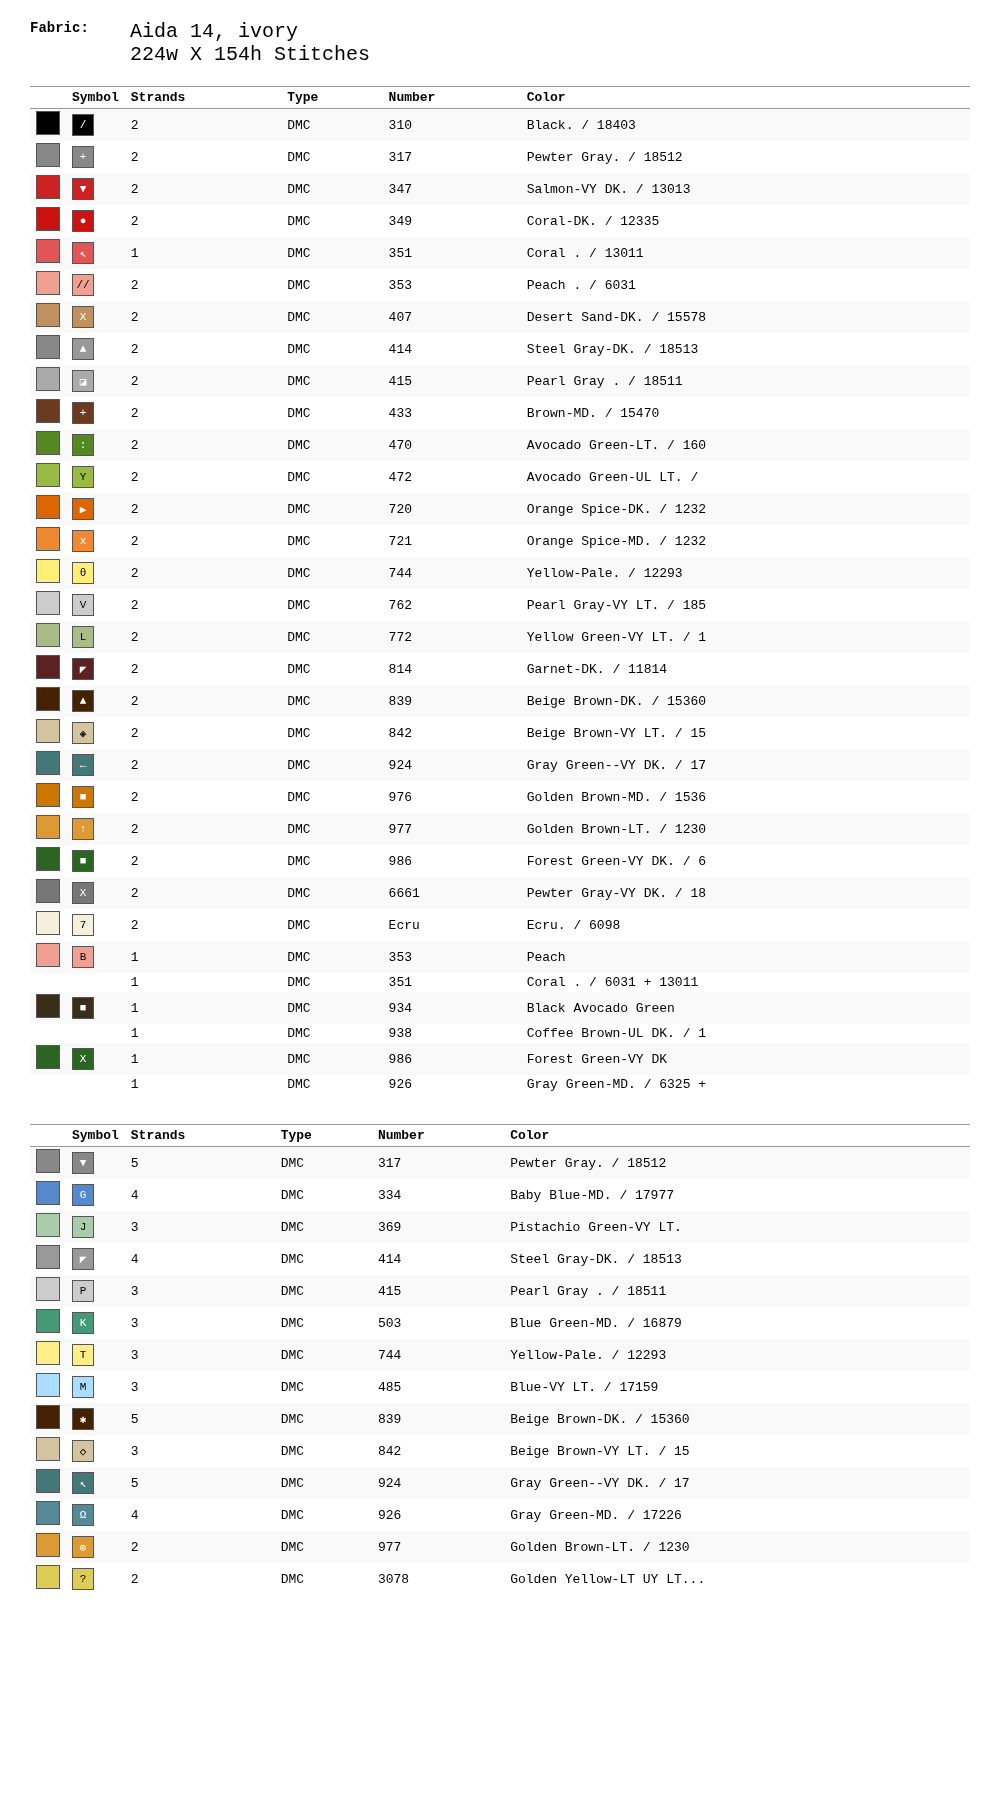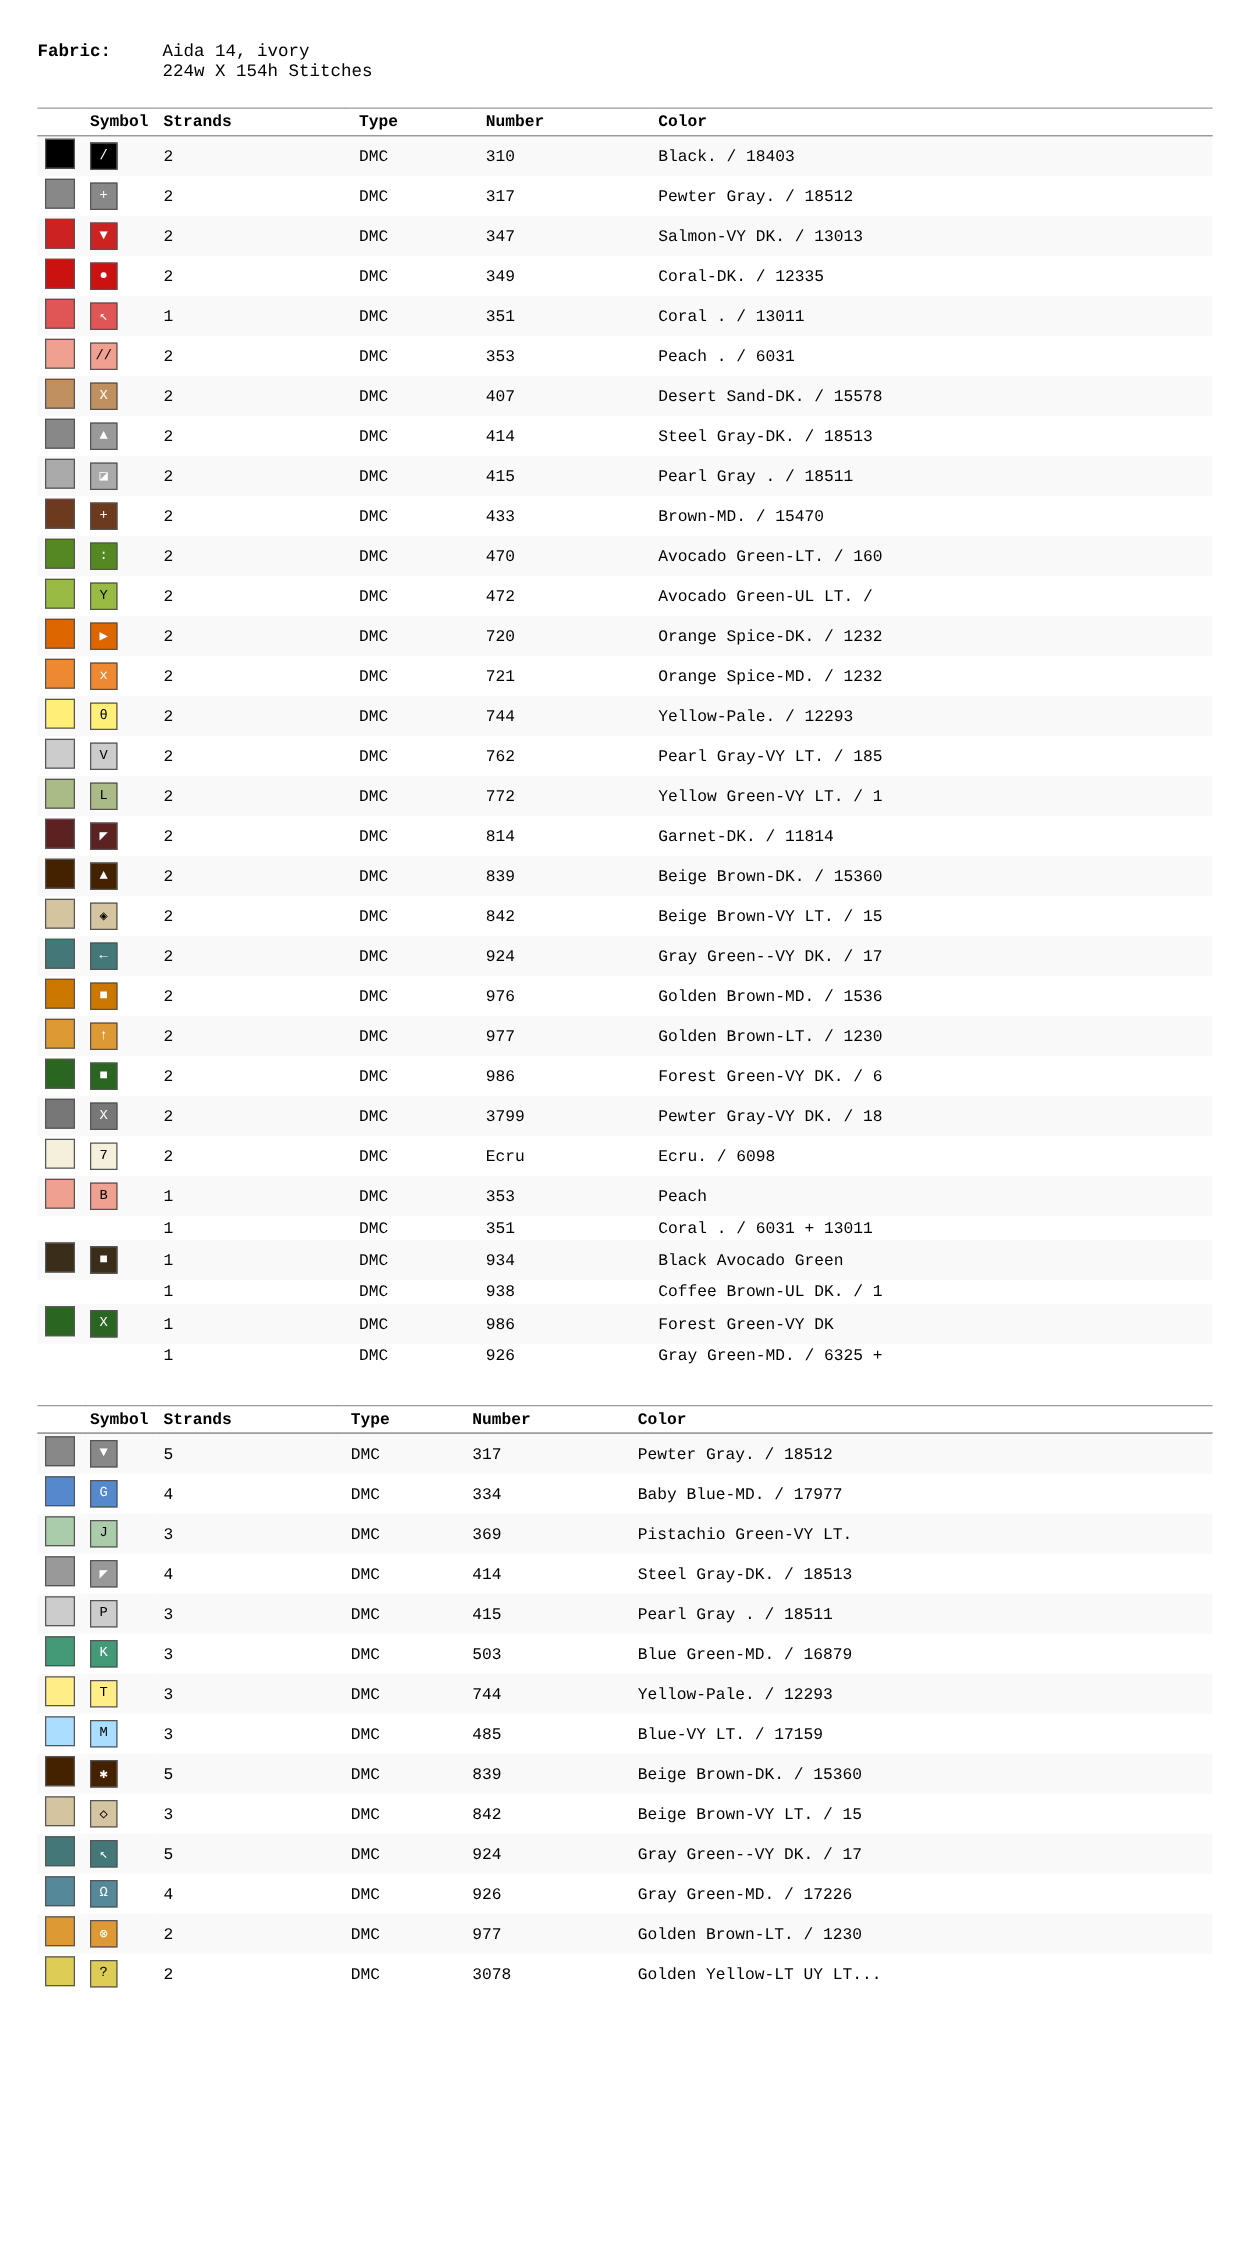--- a/index.html
+++ b/index.html
@@ -4,36 +4,36 @@
   <style>
     * { margin: 0; padding: 0; box-sizing: border-box; }
     body {
       background: #ffffff;
       font-family: 'Courier New', Courier, monospace;
       font-size: 13px;
       color: #000;
       width: 1000px;
     }
     .page {
-      padding: 34px 30px;
+      padding: 20px 30px;
     }
     .info-section {
       margin-bottom: 20px;
     }
     .info-row {
       display: flex;
       margin-bottom: 4px;
     }
     .info-label {
       font-weight: bold;
       width: 100px;
       font-size: 14px;
     }
     .info-value {
-      font-size: 14px;
+      font-size: 20px;
     }
     .section-title {
       font-weight: bold;
       font-size: 15px;
       margin-bottom: 8px;
       margin-top: 20px;
     }
     table {
       width: 100%;
       border-collapse: collapse;
@@ -298,21 +298,21 @@
           <td>2</td>
           <td>DMC</td>
           <td>986</td>
           <td>Forest Green-VY DK.  / 6</td>
         </tr>
         <tr>
           <td class="swatch-cell"><div class="swatch" style="background: rgb(119, 119, 119);"></div></td>
           <td class="symbol-cell"><div class="symbol-box" style="background: rgb(119, 119, 119); color: rgb(255, 255, 255);">X</div></td>
           <td>2</td>
           <td>DMC</td>
-          <td>3799</td>
+          <td>6661</td>
           <td>Pewter Gray-VY DK.  / 18</td>
         </tr>
         <tr>
           <td class="swatch-cell"><div class="swatch" style="background: rgb(245, 240, 220);"></div></td>
           <td class="symbol-cell"><div class="symbol-box" style="background: rgb(245, 240, 220); color: rgb(0, 0, 0);">7</div></td>
           <td>2</td>
           <td>DMC</td>
           <td>Ecru</td>
           <td>Ecru.  / 6098</td>
         </tr>

